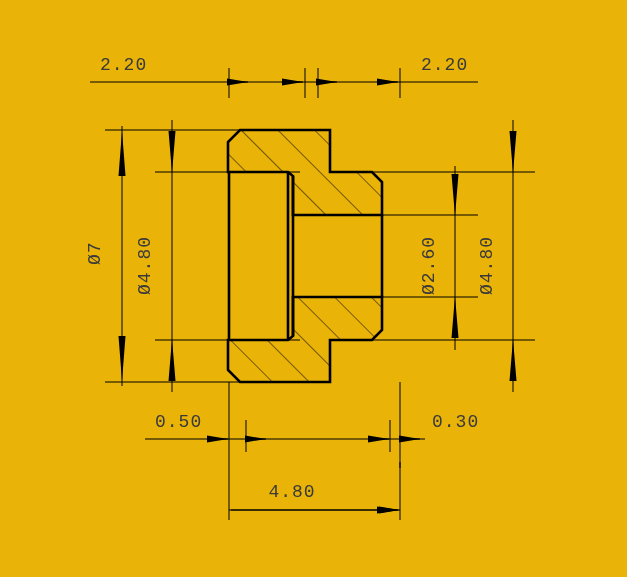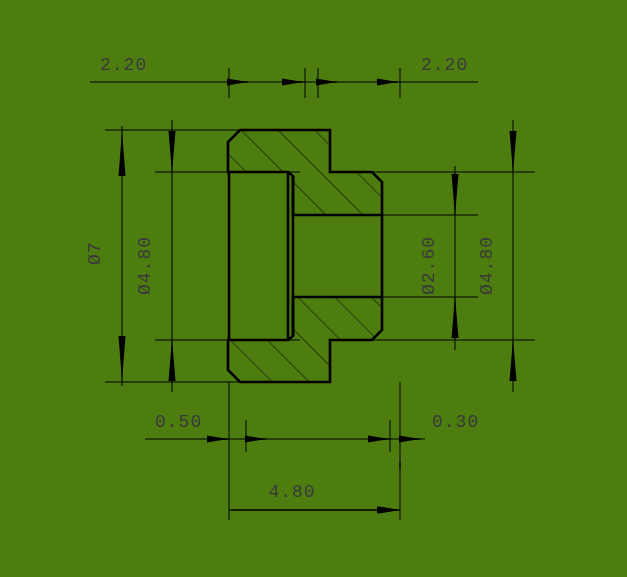--- a/index.html
+++ b/index.html
@@ -7,21 +7,21 @@
     padding: 0;
     background: #ffffff;
   }
   body {
     font-family: "Liberation Sans", sans-serif;
   }
   #drawing-root {
     position: relative;
     width: 627px;
     height: 577px;
-    background: #4d7c0f;
+    background: #eab308;
     overflow: hidden;
   }
   svg.cad {
     display: block;
     width: 627px;
     height: 577px;
   }
   .dimtext {
     font-family: "Liberation Mono", monospace;
     font-size: 18px;

